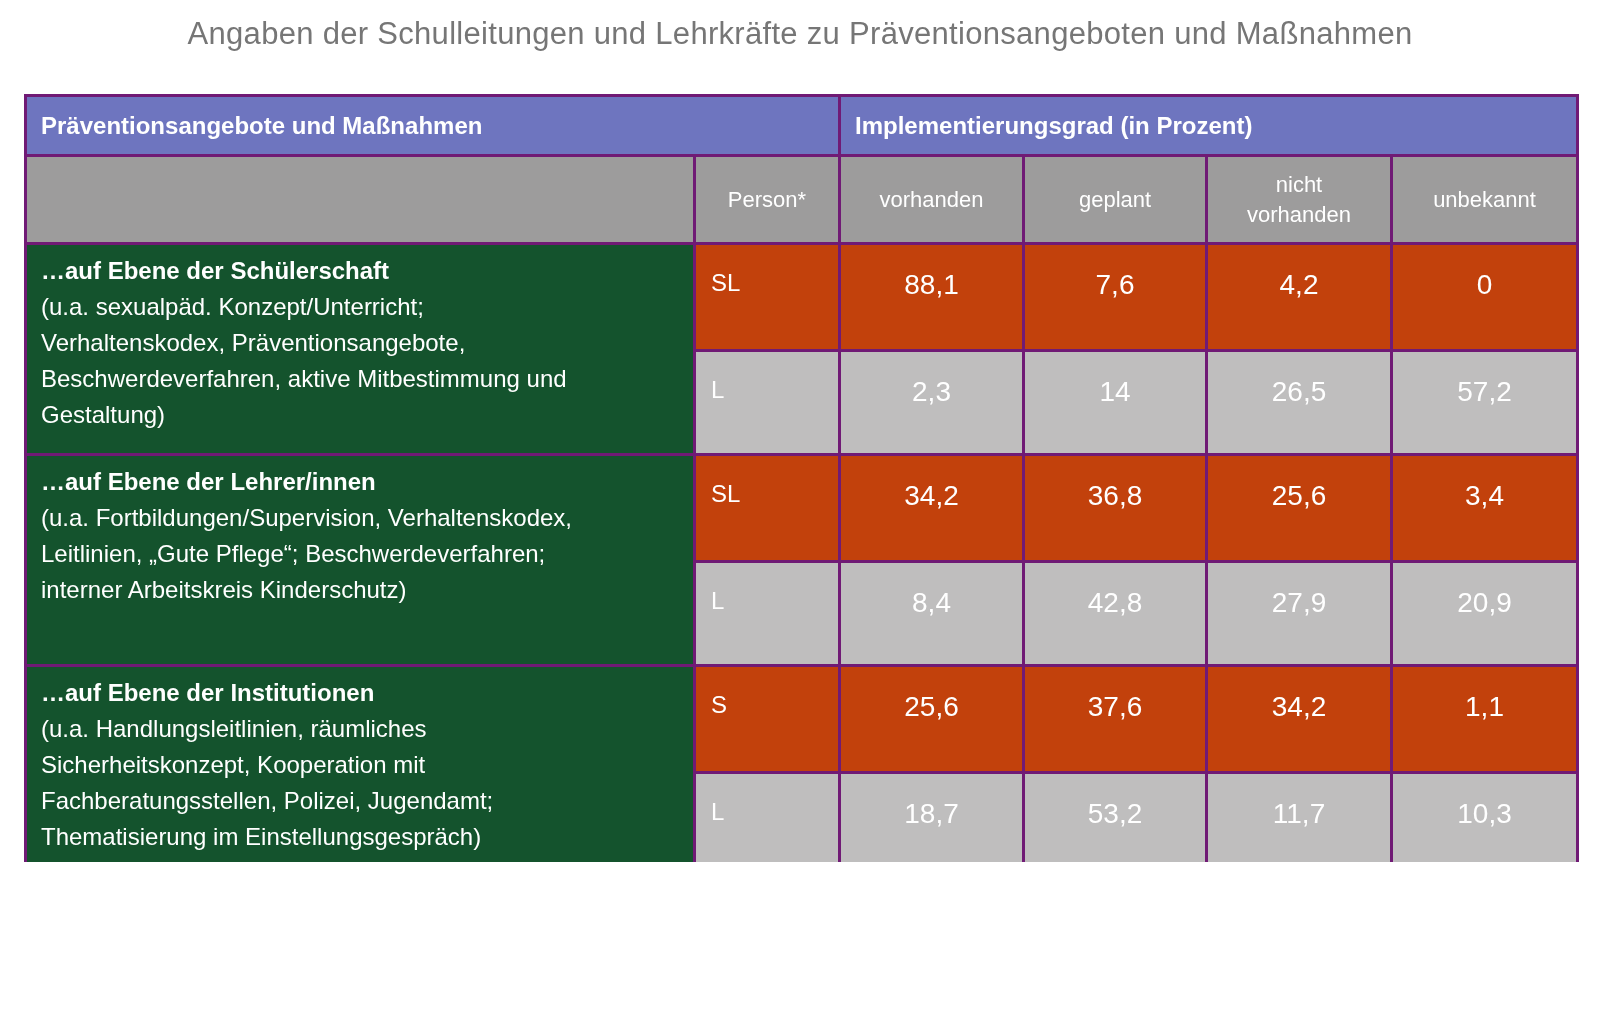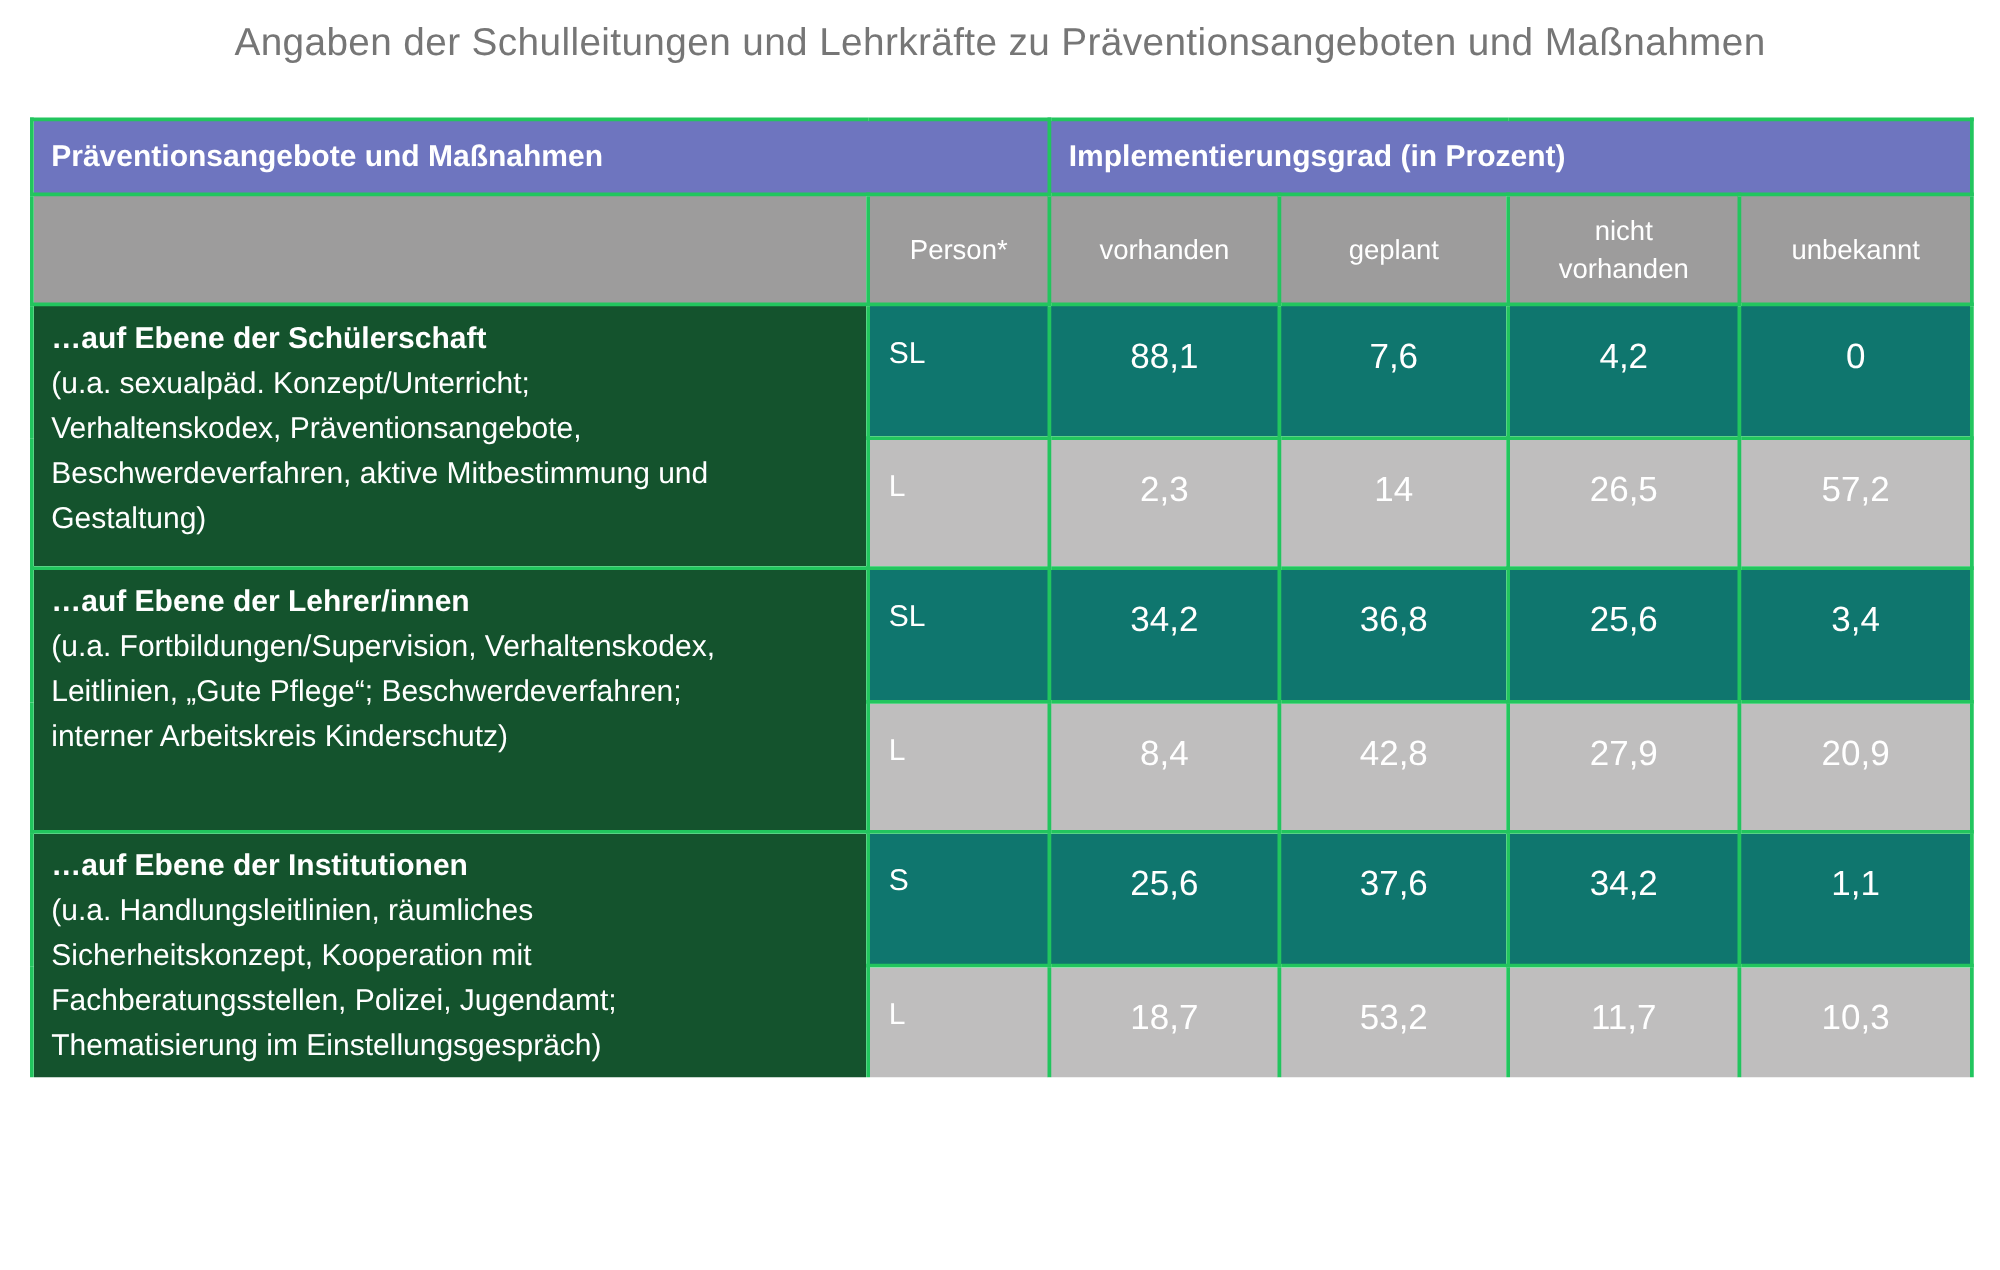--- a/index.html
+++ b/index.html
@@ -23,21 +23,21 @@
     letter-spacing: 0.3px;
     color: #767676;
   }
   table.prev-table {
     border-collapse: collapse;
     table-layout: fixed;
     margin: 42px 0 0 24px;
     width: 1552px;
   }
   table.prev-table td {
-    border: 3px solid #22c55e;
+    border: 3px solid #701a75;
     color: #ffffff;
     overflow: hidden;
   }
   
   tr.row-purple      { height: 60px; }
   tr.row-subhead     { height: 88px; }
   tr.row-sl          { height: 107px; }
   tr.row-l           { height: 104px; }
   tr.row-l-last      { height: 124px; }
   
@@ -60,21 +60,21 @@
   }
   td.desc {
     background: #14532d;
     vertical-align: top;
     padding: 8px 10px 8px 14px;
     font-size: 24px;
     line-height: 36px;
   }
   .desc-inner { max-width: 560px; }
   .desc-bold { font-weight: bold; }
-  td.cell-light { background: #0f766e; }
+  td.cell-light { background: #c2410c; }
   td.cell-medium { background: #bfbebe; }
   td.person {
     vertical-align: top;
     padding: 24px 0 0 15px;
     font-size: 24px;
     text-align: left;
   }
   td.num {
     vertical-align: top;
     padding-top: 24px;

